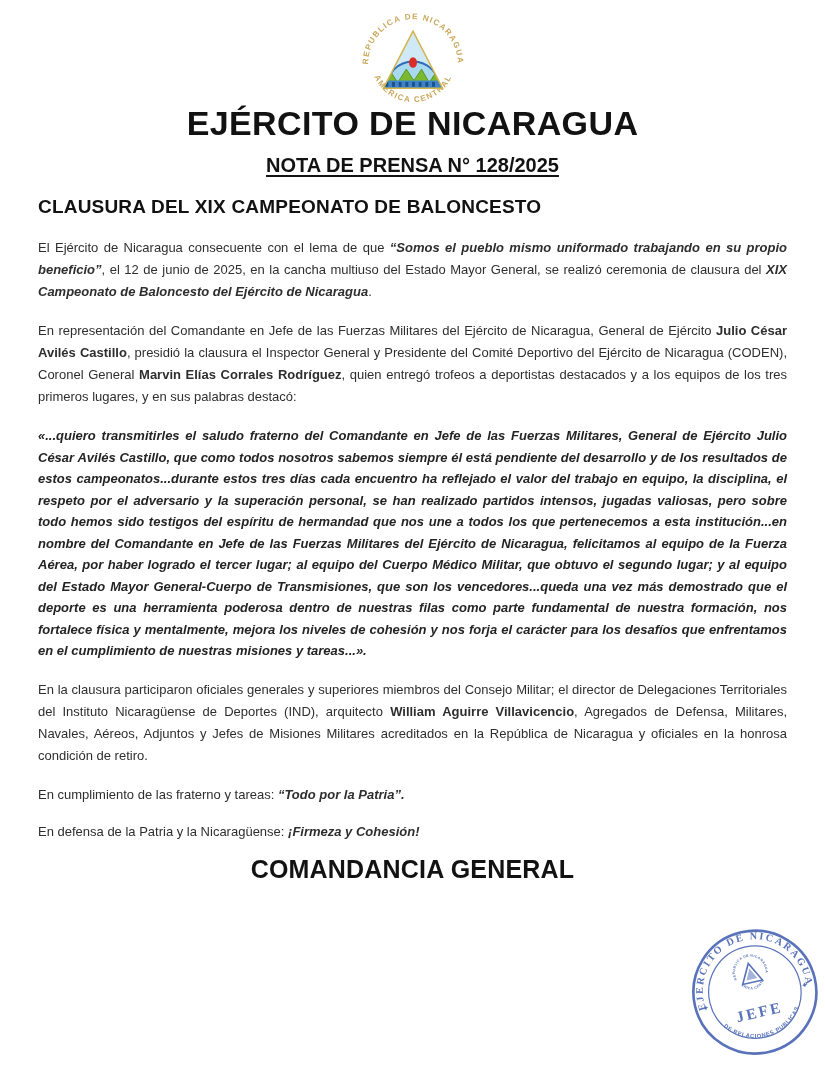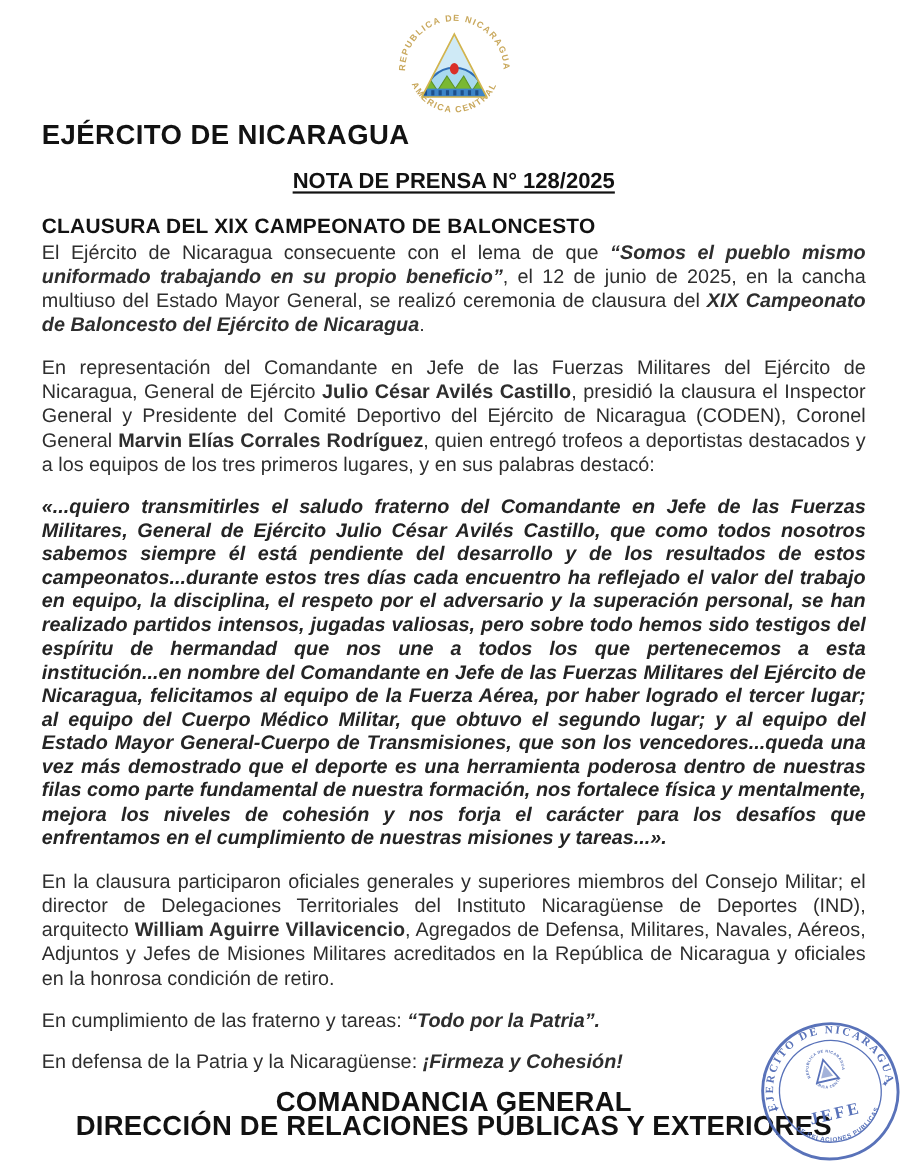--- a/index.html
+++ b/index.html
@@ -3,33 +3,33 @@
 <meta charset="utf-8">
 <style>
   html,body { margin:0; padding:0; background:#ffffff; }
   .page {
     width:825px; height:1068px; position:relative; overflow:hidden;
     background:#ffffff; box-sizing:border-box; padding:12px 38px 0 38px;
     font-family:"Liberation Sans", sans-serif; color:#2e2e2e;
   }
   .emblem-wrap { text-align:center; height:94px; }
   .doc-title {
-    font-size:25px; font-weight:700; color:#121212;
+    font-size:34px; font-weight:700; text-align:center; color:#121212;
     margin:2px 0 0 0; letter-spacing:0.4px; line-height:30px;
   }
   .press-note {
     font-size:20px; font-weight:700; text-align:center; color:#121212;
     margin:15px 0 0 0; line-height:24px;
     text-decoration:underline; text-underline-offset:3px; text-decoration-thickness:2px;
   }
   .headline {
     font-size:19px; font-weight:700; text-align:left; color:#121212;
     margin:18px 0 0 0; line-height:23px; letter-spacing:0.2px;
   }
-  .doc-body { font-size:18px; line-height:22px; text-align:justify; }
+  .doc-body { margin-top:19px; font-size:13px; line-height:22px; text-align:justify; }
   .doc-body p { margin:0 0 17px 0; }
   p.quote { font-weight:700; font-style:italic; line-height:21.5px; color:#242424; }
   p.short { margin-bottom:15px; }
   .seg-normal { font-weight:400; font-style:normal; }
   .seg-bold { font-weight:700; font-style:normal; }
   .seg-bolditalic { font-weight:700; font-style:italic; }
   .footer-block {
     text-align:center; font-weight:700; font-size:25px; line-height:22px;
     color:#121212; margin-top:13px; letter-spacing:0.2px;
   }
@@ -87,21 +87,20 @@
     <p><span class="seg-normal">El Ejército de Nicaragua consecuente con el lema de que </span><span class="seg-bolditalic">“Somos el pueblo mismo uniformado trabajando en su propio beneficio”</span><span class="seg-normal">, el 12 de junio de 2025, en la cancha multiuso del Estado Mayor General, se realizó ceremonia de clausura del </span><span class="seg-bolditalic">XIX Campeonato de Baloncesto del Ejército de Nicaragua</span><span class="seg-normal">.</span></p>
     <p><span class="seg-normal">En representación del Comandante en Jefe de las Fuerzas Militares del Ejército de Nicaragua, General de Ejército </span><span class="seg-bold">Julio César Avilés Castillo</span><span class="seg-normal">, presidió la clausura el Inspector General y Presidente del Comité Deportivo del Ejército de Nicaragua (CODEN), Coronel General </span><span class="seg-bold">Marvin Elías Corrales Rodríguez</span><span class="seg-normal">, quien entregó trofeos a deportistas destacados y a los equipos de los tres primeros lugares, y en sus palabras destacó:</span></p>
     <p class="quote"><span class="seg-bolditalic">«...quiero transmitirles el saludo fraterno del Comandante en Jefe de las Fuerzas Militares, General de Ejército Julio César Avilés Castillo, que como todos nosotros sabemos siempre él está pendiente del desarrollo y de los resultados de estos campeonatos...durante estos tres días cada encuentro ha reflejado el valor del trabajo en equipo, la disciplina, el respeto por el adversario y la superación personal, se han realizado partidos intensos, jugadas valiosas, pero sobre todo hemos sido testigos del espíritu de hermandad que nos une a todos los que pertenecemos a esta institución...en nombre del Comandante en Jefe de las Fuerzas Militares del Ejército de Nicaragua, felicitamos al equipo de la Fuerza Aérea, por haber logrado el tercer lugar; al equipo del Cuerpo Médico Militar, que obtuvo el segundo lugar; y al equipo del Estado Mayor General-Cuerpo de Transmisiones, que son los vencedores...queda una vez más demostrado que el deporte es una herramienta poderosa dentro de nuestras filas como parte fundamental de nuestra formación, nos fortalece física y mentalmente, mejora los niveles de cohesión y nos forja el carácter para los desafíos que enfrentamos en el cumplimiento de nuestras misiones y tareas...».</span></p>
     <p><span class="seg-normal">En la clausura participaron oficiales generales y superiores miembros del Consejo Militar; el director de Delegaciones Territoriales del Instituto Nicaragüense de Deportes (IND), arquitecto </span><span class="seg-bold">William Aguirre Villavicencio</span><span class="seg-normal">, Agregados de Defensa, Militares, Navales, Aéreos, Adjuntos y Jefes de Misiones Militares acreditados en la República de Nicaragua y oficiales en la honrosa condición de retiro.</span></p>
     <p class="short"><span class="seg-normal">En cumplimiento de las fraterno y tareas: </span><span class="seg-bolditalic">“Todo por la Patria”.</span></p>
     <p class="short"><span class="seg-normal">En defensa de la Patria y la Nicaragüense: </span><span class="seg-bolditalic">¡Firmeza y Cohesión!</span></p>
   </div>
 
   <div class="footer-block">
     <div>COMANDANCIA GENERAL</div>
-    <div>DIRECCIÓN DE RELACIONES PÚBLICAS Y EXTERIORES</div>
   </div>
 
   <div class="seal-wrap">
     <svg width="132" height="132" viewBox="0 0 130 130">
       <defs>
         <path id="sealTop" d="M 16,78 A 51,51 0 1 1 114,78" fill="none"></path>
         <path id="sealBot" d="M 24,86 A 47,47 0 0 0 106,86" fill="none"></path>
         <path id="miniTop" d="M 52,52 A 15,15 0 1 1 78,52" fill="none"></path>
         <path id="miniBot" d="M 54,56 A 13,13 0 0 0 76,56" fill="none"></path>
       </defs>

